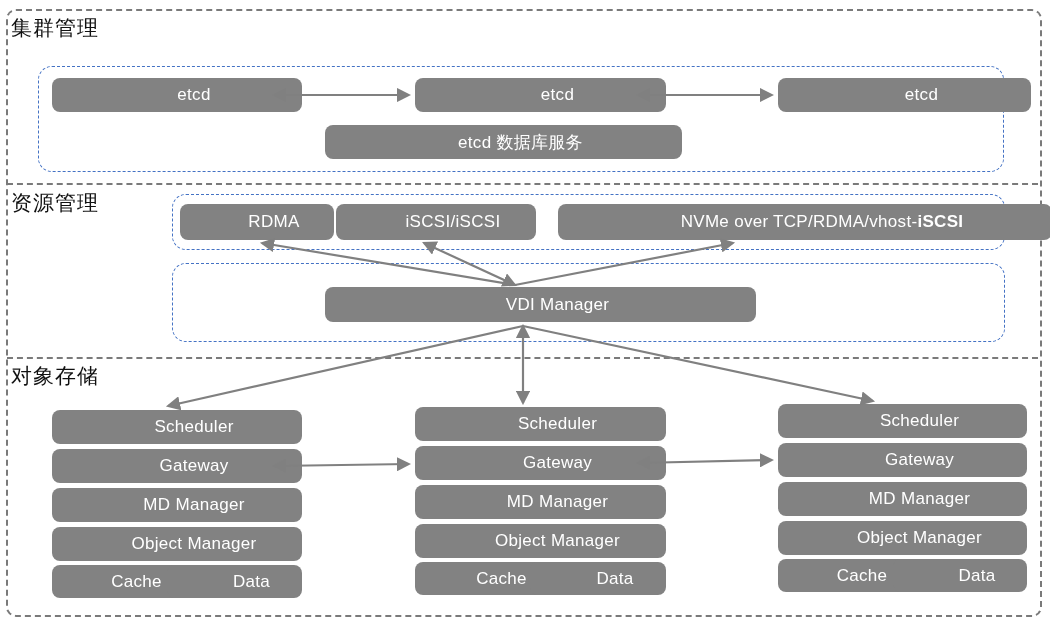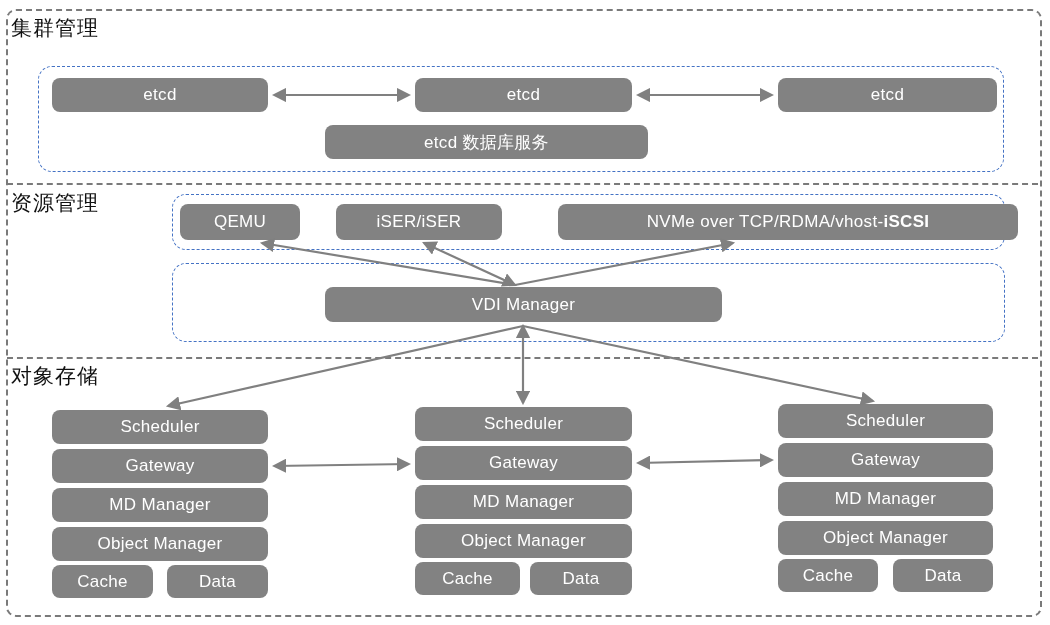--- a/index.html
+++ b/index.html
@@ -18,21 +18,21 @@
   .bluebox{
     position:absolute;border:1.6px dashed #4472c4;border-radius:14px;
   }
   .sec-title{
     position:absolute;font-size:21px;font-weight:normal;color:#111111;
     letter-spacing:1px;white-space:nowrap;
   }
   .node{
     position:absolute;background:#828282;border-radius:8px;color:#ffffff;
     display:flex;align-items:center;justify-content:center;
-    font-size:17px;letter-spacing:.3px;white-space:nowrap;
+    font-size:17px;letter-spacing:.3px;white-space:nowrap;padding-left:34px;
   }
   .node b{font-weight:bold;}
   svg.arrows{position:absolute;left:0;top:0;pointer-events:none;}
 </style>
 </head>
 <body>
 
 <div class="canvas">
 
   <div class="outer-frame"></div>
@@ -45,22 +45,22 @@
 
   <div class="sec-title" style="left:11px;top:14px;">集群管理</div>
   <div class="sec-title" style="left:11px;top:189px;text-align:center;">资源管理</div>
   <div class="sec-title" style="left:11px;top:362px;">对象存储</div>
 
   <div class="node" style="left:52px;top:78px;width:216px;height:34px;">etcd</div>
   <div class="node" style="left:415px;top:78px;width:217px;height:34px;">etcd</div>
   <div class="node" style="left:778px;top:78px;width:219px;height:34px;">etcd</div>
   <div class="node" style="left:325px;top:125px;width:323px;height:34px;">etcd 数据库服务</div>
 
-  <div class="node" style="left:180px;top:204px;width:120px;height:36px;">QEMU</div>
-  <div class="node" style="left:336px;top:204px;width:166px;height:36px;">iSER/iSER</div>
+  <div class="node" style="left:180px;top:204px;width:120px;height:36px;">RDMA</div>
+  <div class="node" style="left:336px;top:204px;width:166px;height:36px;">iSCSI/iSCSI</div>
   <div class="node" style="left:558px;top:204px;width:460px;height:36px;">
       <span>NVMe over TCP/RDMA/vhost-</span>
       <b>iSCSI</b>
     </div>
   <div class="node" style="left:325px;top:287px;width:397px;height:35px;text-align:center;">VDI Manager</div>
 
   <div class="node" style="left:52px;top:410px;width:216px;height:34px;">Scheduler</div>
   <div class="node" style="left:52px;top:449px;width:216px;height:34px;">Gateway</div>
   <div class="node" style="left:52px;top:488px;width:216px;height:34px;">MD Manager</div>
   <div class="node" style="left:52px;top:527px;width:216px;height:34px;">Object Manager</div>

